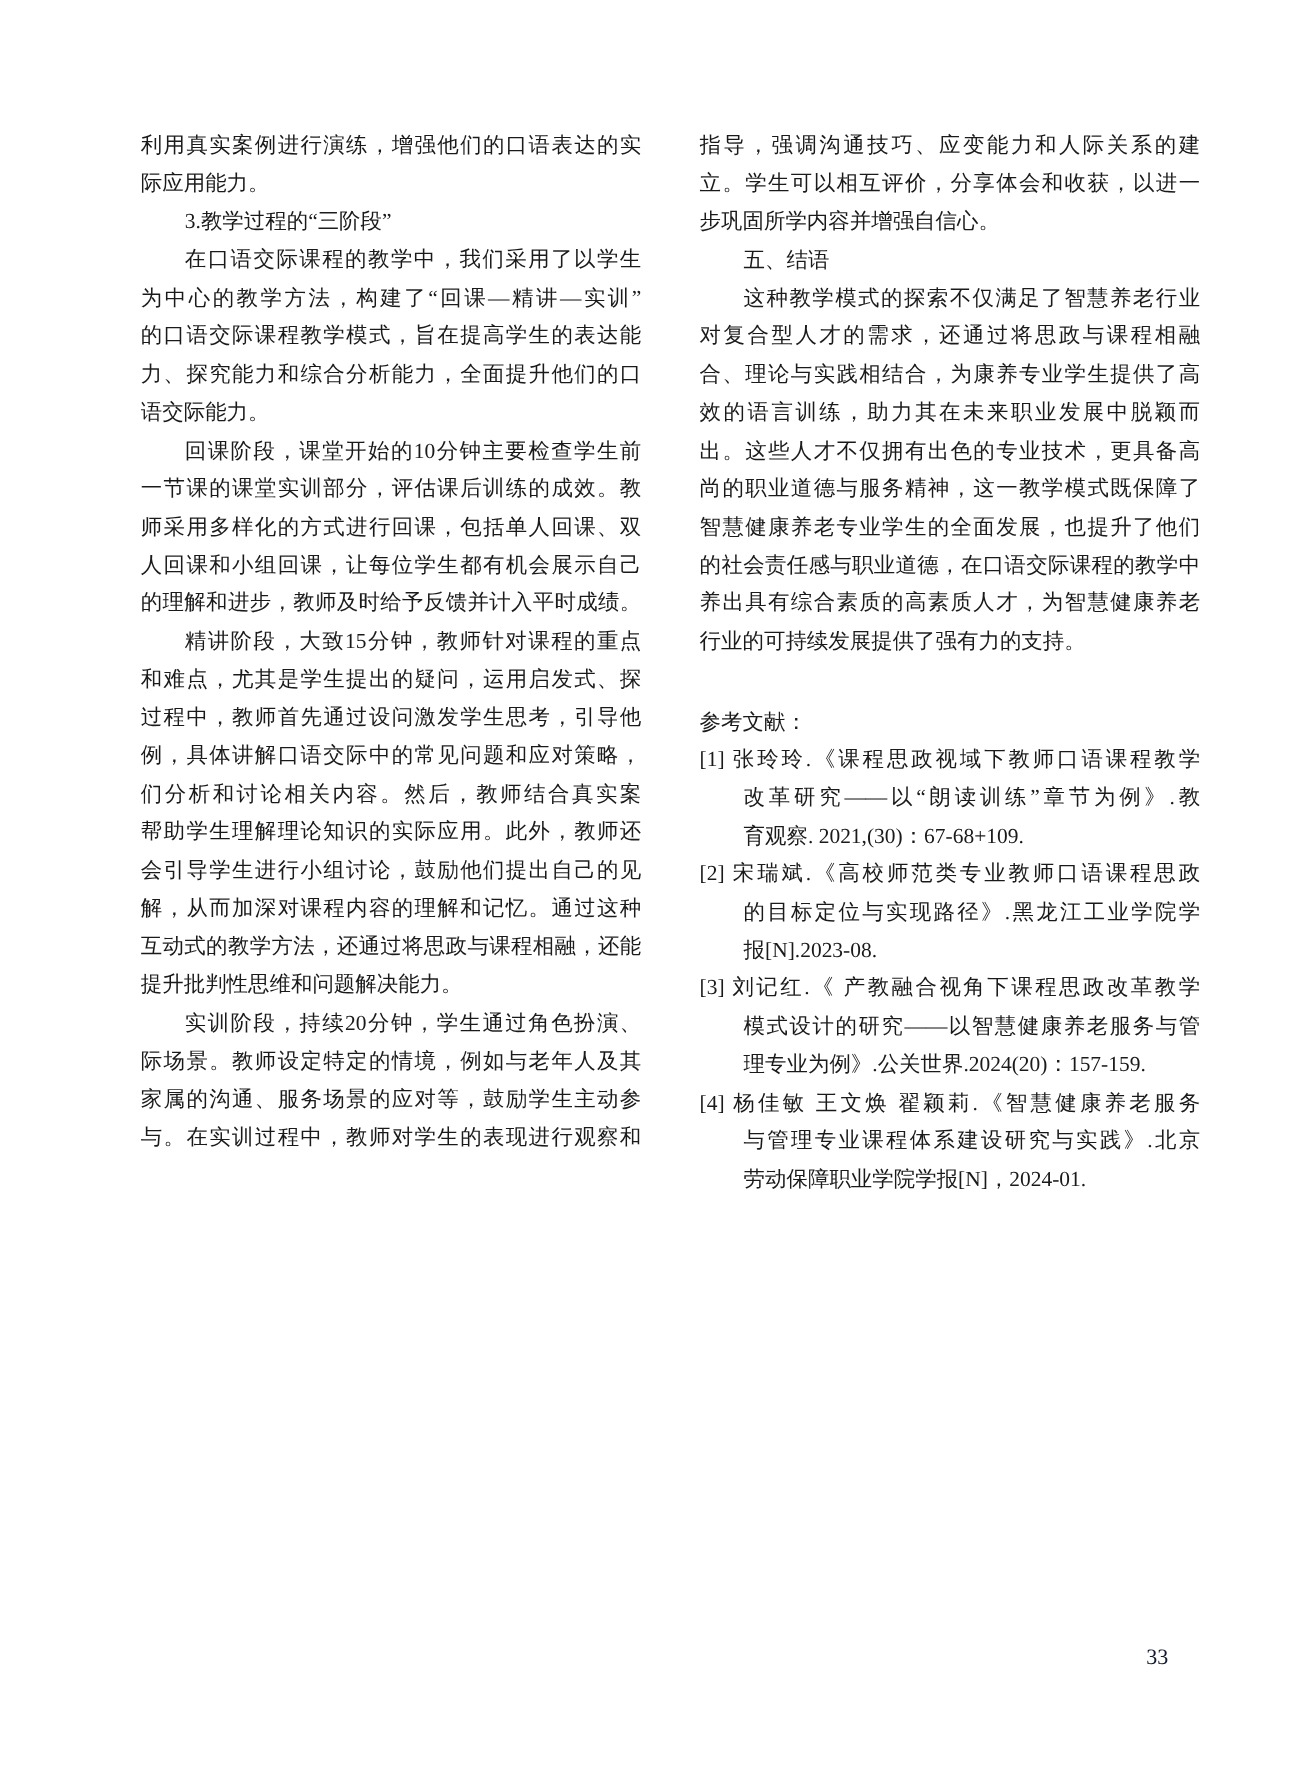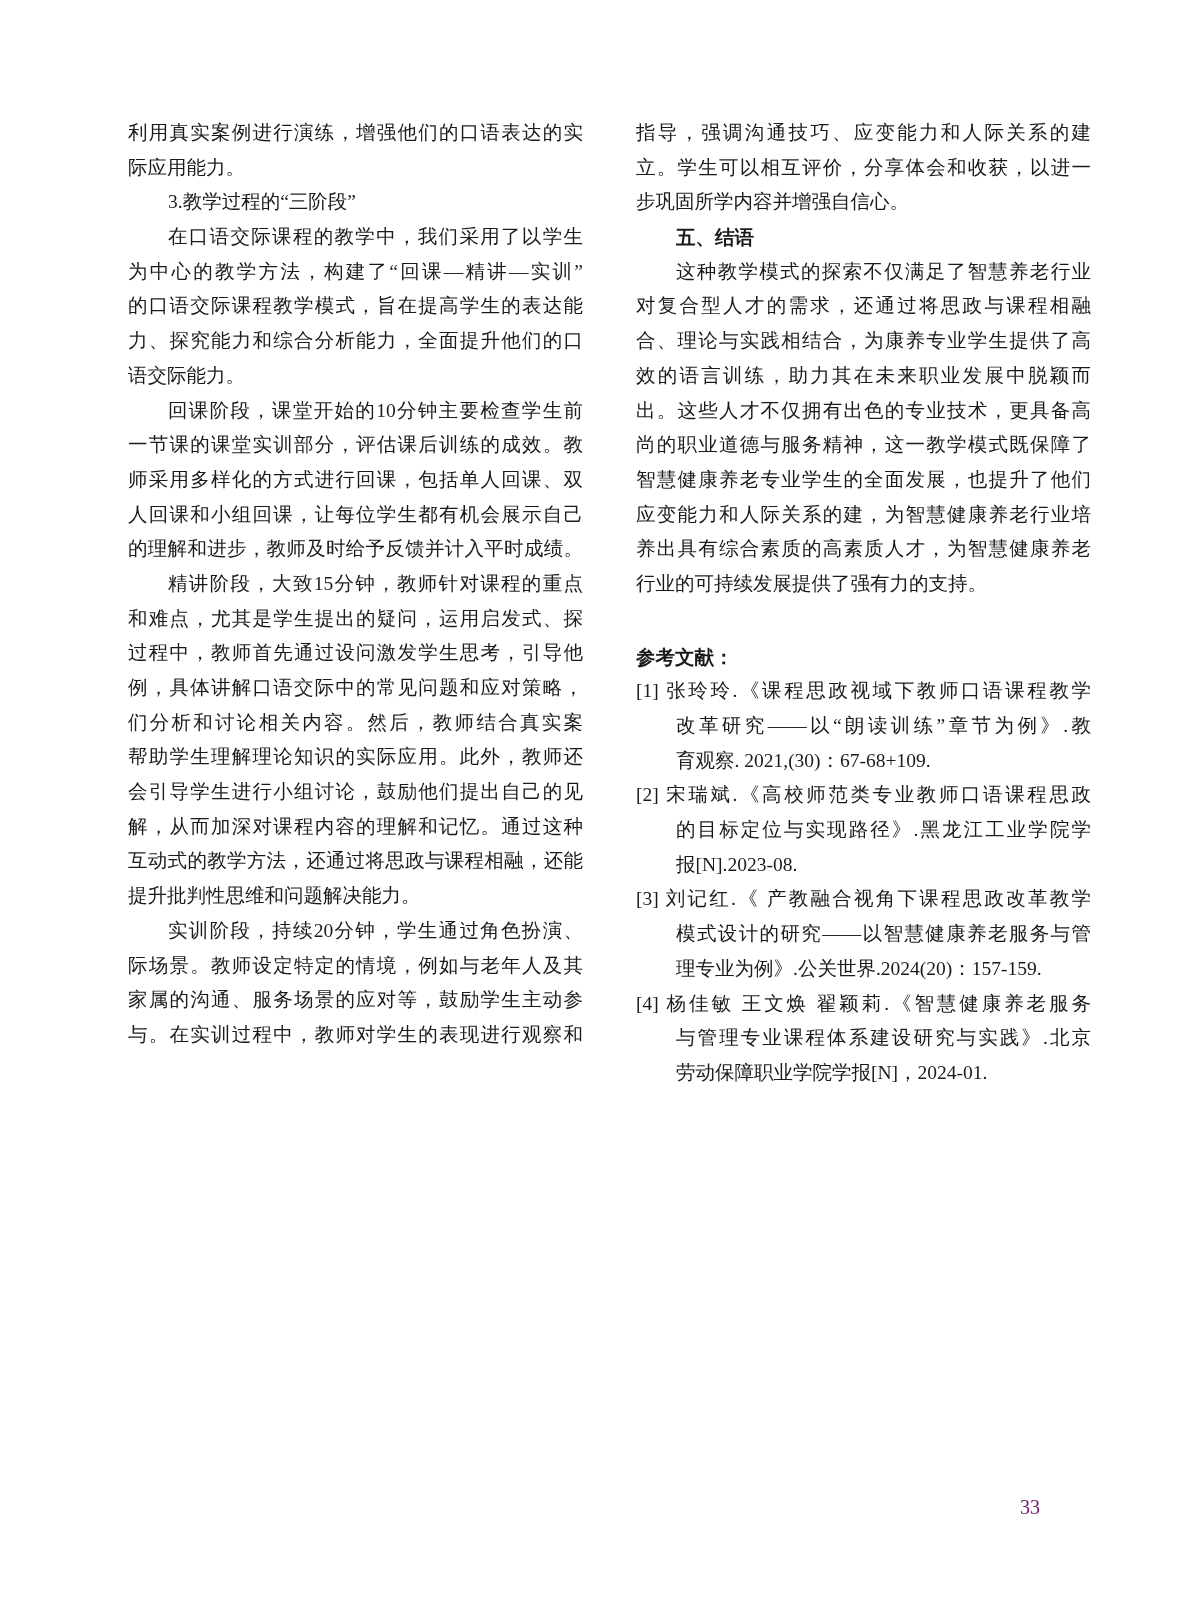--- a/index.html
+++ b/index.html
@@ -38,36 +38,36 @@
   .line-last {
     text-align-last: left;
   }
   
   .block-para .line:first-child { text-indent: 40px; }
   .block-para.noindent .line:first-child { text-indent: 0; }
   
   .block-heading .line,
   .block-refs-heading .line {
     font-family: "Liberation Sans", "DejaVu Sans", sans-serif;
-    font-weight: 700;
+    font-weight: 400;
   }
   .block-heading .line { padding-left: 40px; }
   .block-refs-heading { margin-top: 38px; }
   
   .block-ref .line + .line { padding-left: 40px; font-family: Liberation Serif, serif; }
   .page-number {
     position: absolute;
     top: 1492px;
     left: 1020px;
     width: 64px;
-    text-align: left;
+    text-align: center;
     font-size: 20px;
     line-height: 30px;
     font-family: "Liberation Serif", "DejaVu Serif", serif;
-    color: #701a75;
+    color: #0f172a;
   }
 </style>
 </head>
 <body>
 
 <div class="page">
   <div class="columns">
     <div class="column">
         <div class="block block-para noindent">
           <div class="line">利用真实案例进行演练，增强他们的口语表达的实</div>
@@ -119,21 +119,21 @@
           <div class="line line-last">五、结语</div>
         </div>
         <div class="block block-para">
           <div class="line">这种教学模式的探索不仅满足了智慧养老行业</div>
           <div class="line">对复合型人才的需求，还通过将思政与课程相融</div>
           <div class="line">合、理论与实践相结合，为康养专业学生提供了高</div>
           <div class="line">效的语言训练，助力其在未来职业发展中脱颖而</div>
           <div class="line">出。这些人才不仅拥有出色的专业技术，更具备高</div>
           <div class="line">尚的职业道德与服务精神，这一教学模式既保障了</div>
           <div class="line">智慧健康养老专业学生的全面发展，也提升了他们</div>
-          <div class="line">应变能力和人际关系的建，为智慧健康养老行业培</div>
+          <div class="line">的社会责任感与职业道德，在口语交际课程的教学中</div>
           <div class="line">养出具有综合素质的高素质人才，为智慧健康养老</div>
           <div class="line line-last">行业的可持续发展提供了强有力的支持。</div>
         </div>
         <div class="block block-refs-heading">
           <div class="line line-last">参考文献：</div>
         </div>
         <div class="block block-ref">
           <div class="line">[1] 张玲玲.《课程思政视域下教师口语课程教学</div>
           <div class="line">改革研究——以“朗读训练”章节为例》.教</div>
           <div class="line line-last">育观察. 2021,(30)：67-68+109.</div>

